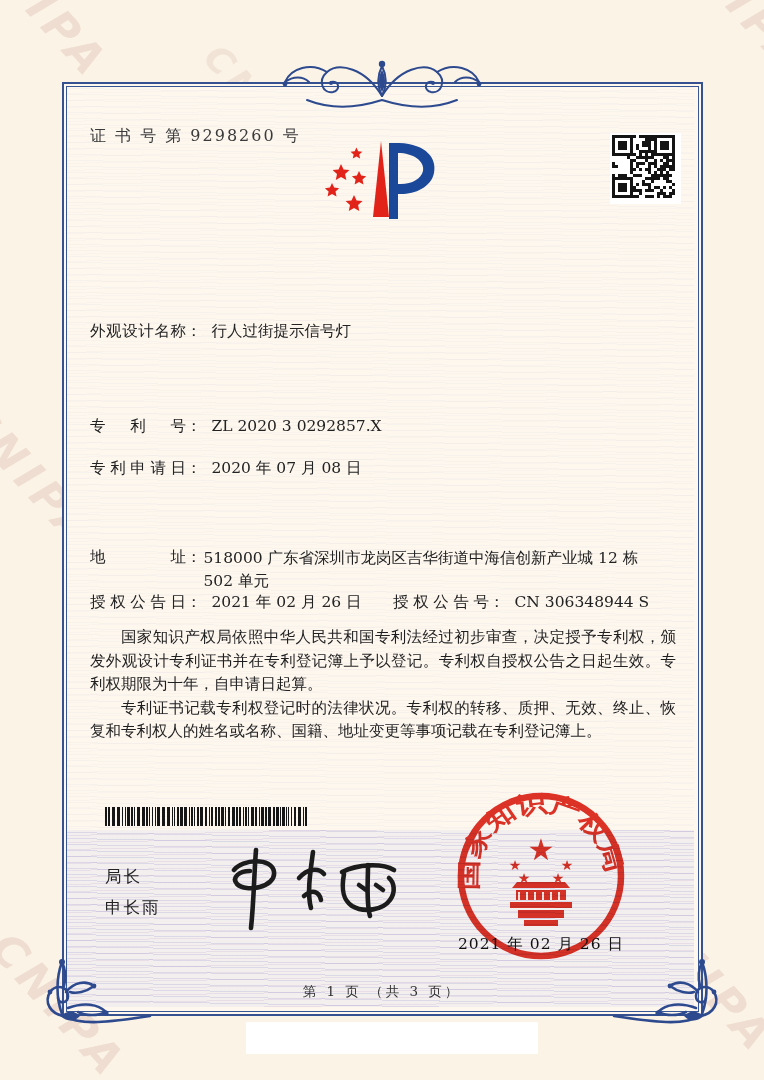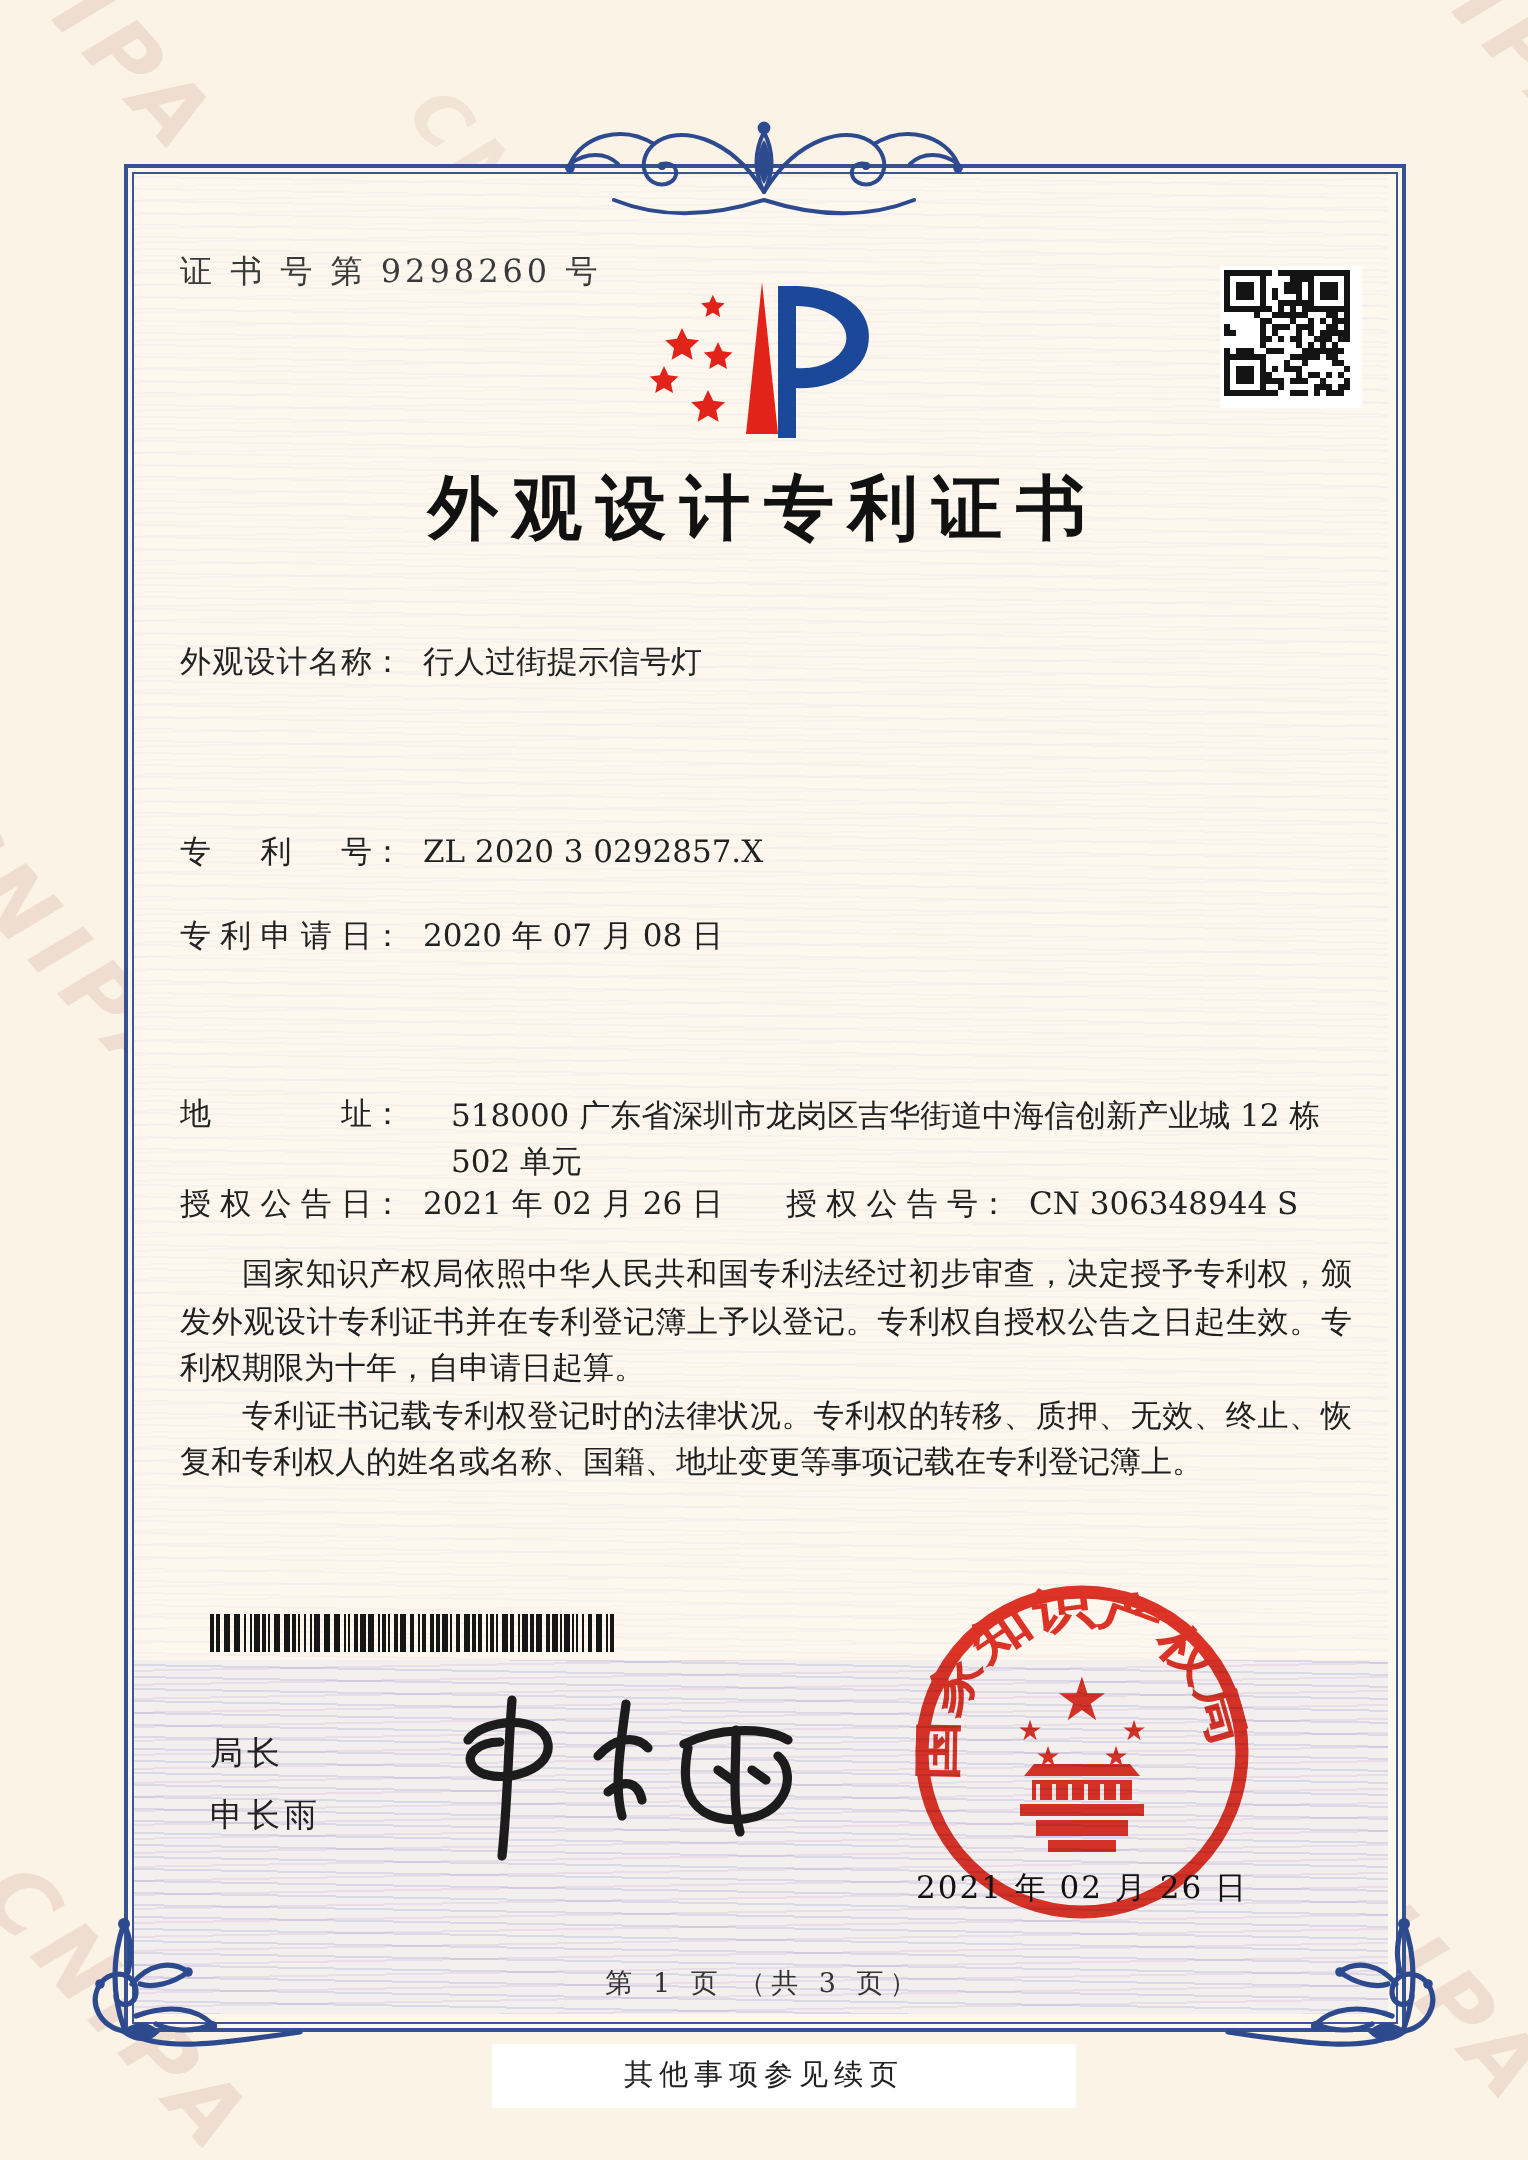--- a/index.html
+++ b/index.html
@@ -45,21 +45,21 @@
   .qr{position:absolute;left:610px;top:133px;width:67px;height:67px;background:#fff;padding:2px;}
   .qr i{position:absolute;width:3px;height:3px;background:#141414;}
 
   .doc-title{position:absolute;left:0;top:231px;width:100%;text-align:center;
      font-size:35px;font-weight:600;letter-spacing:7px;color:#111;}
 
   .row{position:absolute;left:90px;font-size:15.5px;white-space:nowrap;color:#222;}
   .lbl{display:inline-block;width:96px;text-align:justify;text-align-last:justify;
        vertical-align:top;}
   .val{margin-left:10px;}
-  .addr-val{display:inline-block;margin-left:24px;white-space:normal;width:462px;
+  .addr-val{display:inline-block;margin-left:2px;white-space:normal;width:462px;
             vertical-align:top;line-height:23px;}
   .r-name{top:321px;} .r-designer{top:369px;} .r-patno{top:416px;}
   .r-filing{top:458px;} .r-patentee{top:503px;} .r-addr{top:547px;}
   .r-grant{top:592px;}
   .grant-no{position:absolute;left:303px;top:0;}
 
   .body-text{position:absolute;left:90px;top:626px;width:586px;font-size:15.5px;
       line-height:23.5px;text-align:justify;color:#1f1f1f;}
   .body-text p{margin:0;text-indent:2em;}
 
@@ -411,21 +411,20 @@
       <i style="left:26px;top:62px"></i>
       <i style="left:35px;top:62px"></i>
       <i style="left:38px;top:62px"></i>
       <i style="left:41px;top:62px"></i>
       <i style="left:47px;top:62px"></i>
       <i style="left:53px;top:62px"></i>
       <i style="left:56px;top:62px"></i>
       <i style="left:59px;top:62px"></i>
     </div>
 
-  <div class="doc-title">外观设计专利证书</div>
 
   <div class="row r-name">
     <span class="lbl">外观设计名称</span><span>：</span><span class="val">行人过街提示信号灯</span>
   </div>
   <div class="row r-patno">
     <span class="lbl">专利号</span><span>：</span><span class="val">ZL 2020 3 0292857.X</span>
   </div>
   <div class="row r-filing">
     <span class="lbl">专利申请日</span><span>：</span><span class="val">2020 年 07 月 08 日</span>
   </div>
@@ -542,15 +541,14 @@
       <path d="M66,104 h2 v8 h-2 Z M74,104 h2 v8 h-2 Z M82,104 h2 v8 h-2 Z M90,104 h2 v8 h-2 Z M98,104 h2 v8 h-2 Z M106,104 h2 v8 h-2 Z" fill="#fdf7ee"></path>
       <rect x="58" y="114" width="62" height="6"></rect>
       <rect x="66" y="122" width="46" height="8"></rect>
       <rect x="72" y="132" width="34" height="6"></rect>
     </g>
   </svg>
   <div class="seal-date">2021 年 02 月 26 日</div>
 
   <div class="page-info">第 1 页 （共 3 页）</div>
   <div class="note-band"></div>
-  <div class="note">其他事项参见续页</div>
 
 </div>
 
 </body></html>

